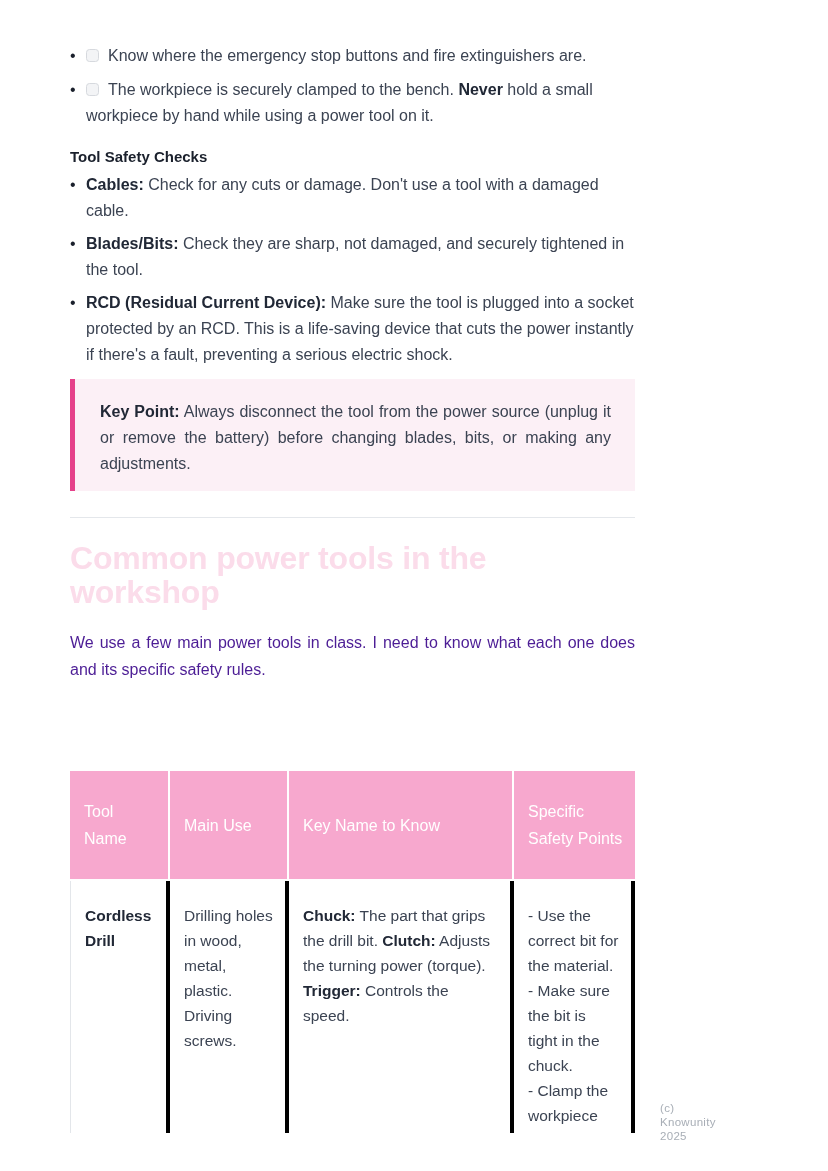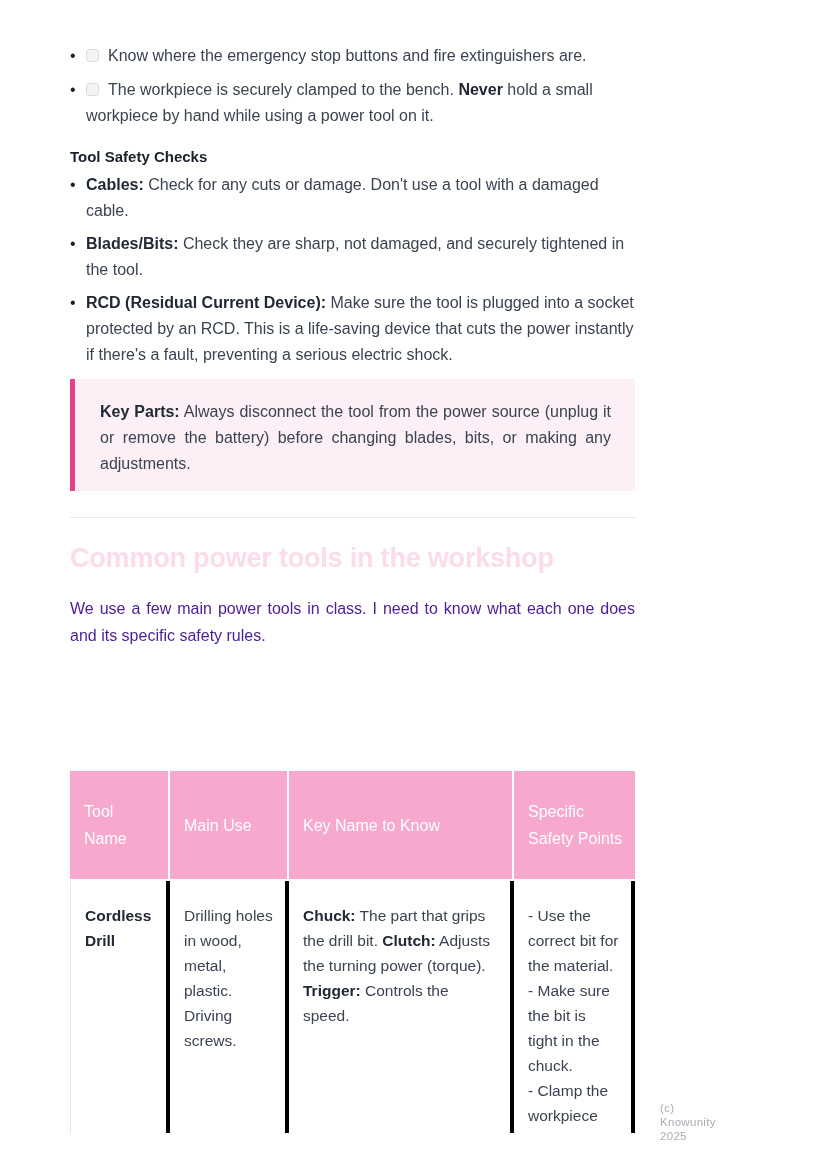--- a/index.html
+++ b/index.html
@@ -42,21 +42,21 @@
     background:#fcf0f6;
     border-left:5px solid #e5418a;
     padding:20px 24px 14px 25px;
     text-align:justify;
   }
 
   hr.divider { border:none; border-top:1px solid #e4e7eb; margin-top:26px; }
 
   h2.faded {
     margin-top:23px;
-    font-size:27px; line-height:34px; font-weight:bold;
+    font-size:32px; line-height:34px; font-weight:bold;
     color:#fbdcea; letter-spacing:-0.2px;
   }
   p.intro { margin-top:20px; line-height:27px; text-align:justify; color:#4c1d95; }
 
   .table-wrap {
     position:absolute; left:0; top:700px; width:565px; height:390px;
     overflow:hidden;
   }
   table.tools { border-collapse:separate; border-spacing:0; width:565px; table-layout:fixed;margin-top:28px; }
   table.tools th {
@@ -120,21 +120,21 @@
       <li class="item safety">
         <span class="dot"></span>
         <div class="itext"><span class="b">Blades/Bits:</span><span> Check they are sharp, not damaged, and securely tightened in the tool.</span></div>
       </li>
       <li class="item safety">
         <span class="dot"></span>
         <div class="itext"><span class="b">RCD (Residual Current Device):</span><span> Make sure the tool is plugged into a socket protected by an RCD. This is a life-saving device that cuts the power instantly if there's a fault, preventing a serious electric shock.</span></div>
       </li>
     </ul>
 
-    <div class="keypoint"><span class="b">Key Parts:</span><span> Always disconnect the tool from the power source (unplug it or remove the battery) before changing blades, bits, or making any adjustments.</span></div>
+    <div class="keypoint"><span class="b">Key Point:</span><span> Always disconnect the tool from the power source (unplug it or remove the battery) before changing blades, bits, or making any adjustments.</span></div>
 
     <hr class="divider">
 
     <h2 class="faded">Common power tools in the workshop</h2>
 
     <p class="intro">We use a few main power tools in class. I need to know what each one does and its specific safety rules.</p>
 
     <div class="table-wrap">
       <table class="tools">
         <colgroup>

